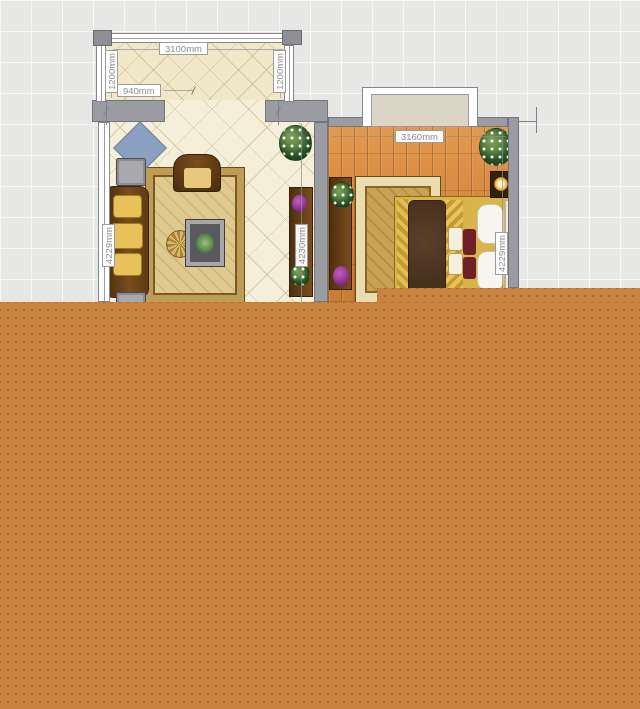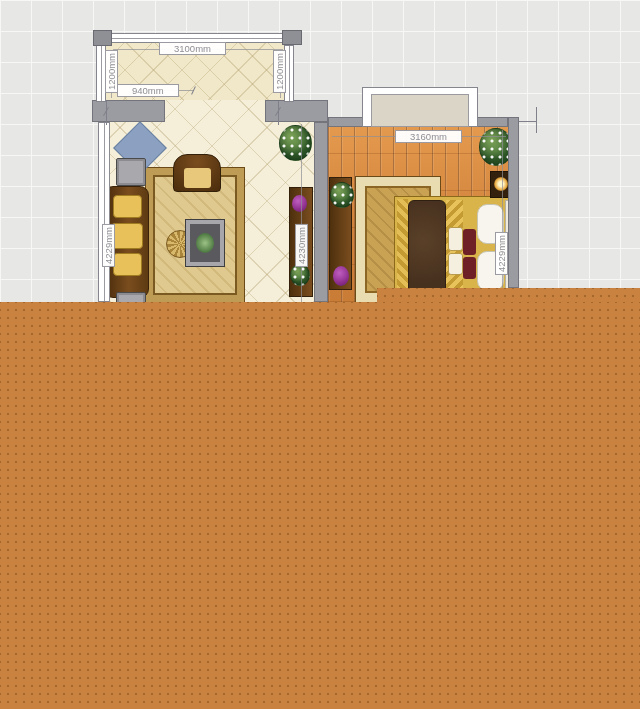--- a/index.html
+++ b/index.html
@@ -44,21 +44,21 @@
   .window:after{content:"";position:absolute;background:#9a9aa0;}
   .wh:after{left:0;right:0;top:50%;height:1px;}
   .wv:after{top:0;bottom:0;left:50%;width:1px;}
   .win-inner{background:#dbd5c7;border:1px solid #9a9aa0;z-index:33;}
   
   .dline{background:#8f8f95;opacity:.7;z-index:35;}
   .tick{background:#80808a;z-index:35;}
   .dim{
     background:rgba(255,255,255,.96);border:1px solid var(--label-border,#9a9aa0);
     color:var(--label-text,#8f8f95);font-size:9.5px;line-height:11px;
-    padding:0 14px;white-space:nowrap;z-index:40;
+    padding:0 5px;white-space:nowrap;z-index:40;
   }
   .dim.v{writing-mode:vertical-rl;transform:rotate(180deg);padding:2px 0;}
   
   .plant{
     border-radius:50%;z-index:12;
     background-image:
       radial-gradient(circle, rgba(255,255,255,.95) 1px, rgba(255,255,255,0) 2px),
       radial-gradient(circle at 35% 30%, rgba(134,171,94,.9), rgba(0,0,0,0) 60%),
       radial-gradient(circle, #4a7a3a, #1e421d 75%);
     background-size:8px 8px,100% 100%,100% 100%;

